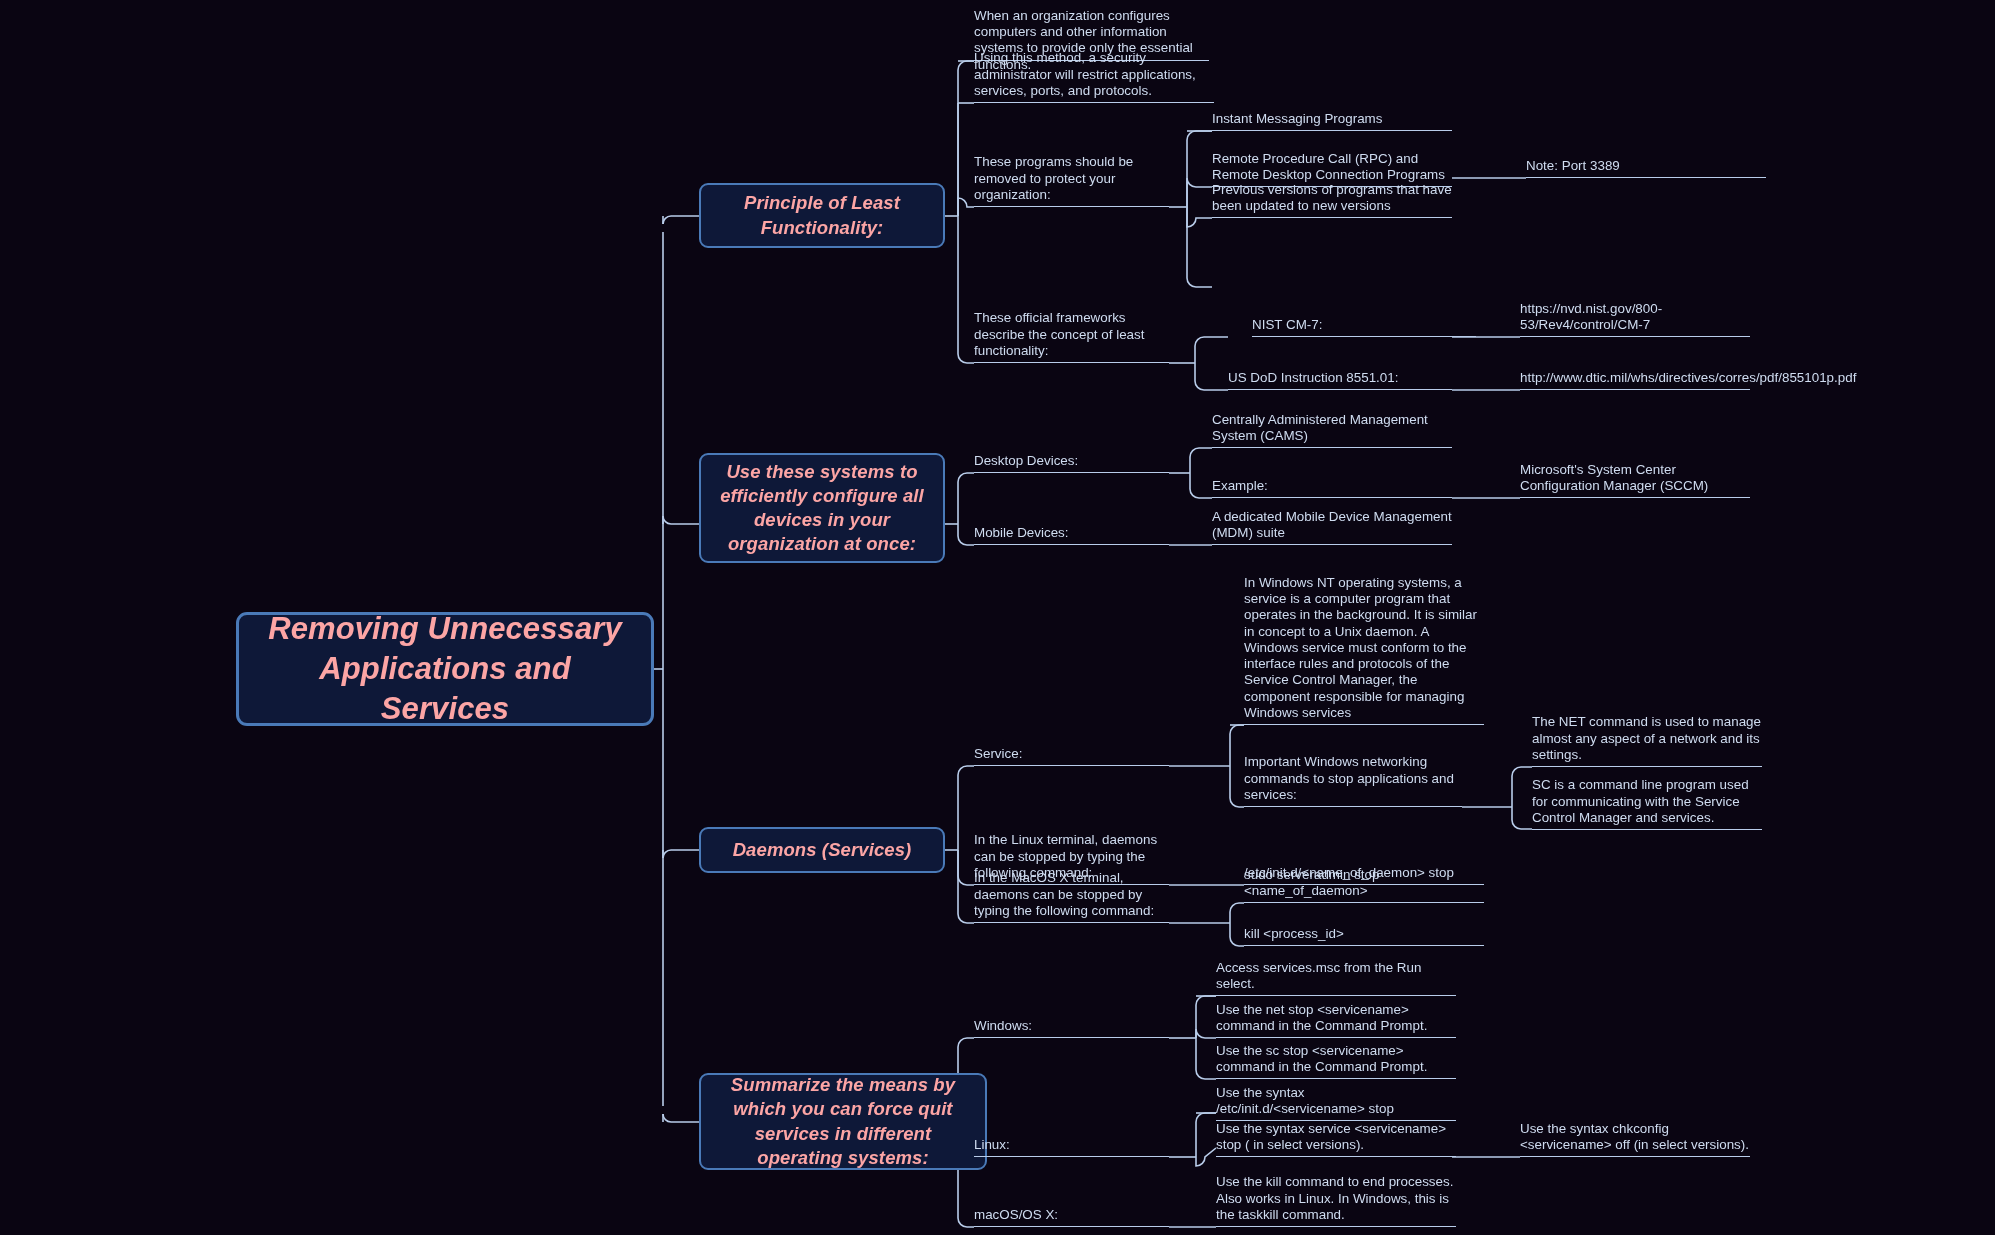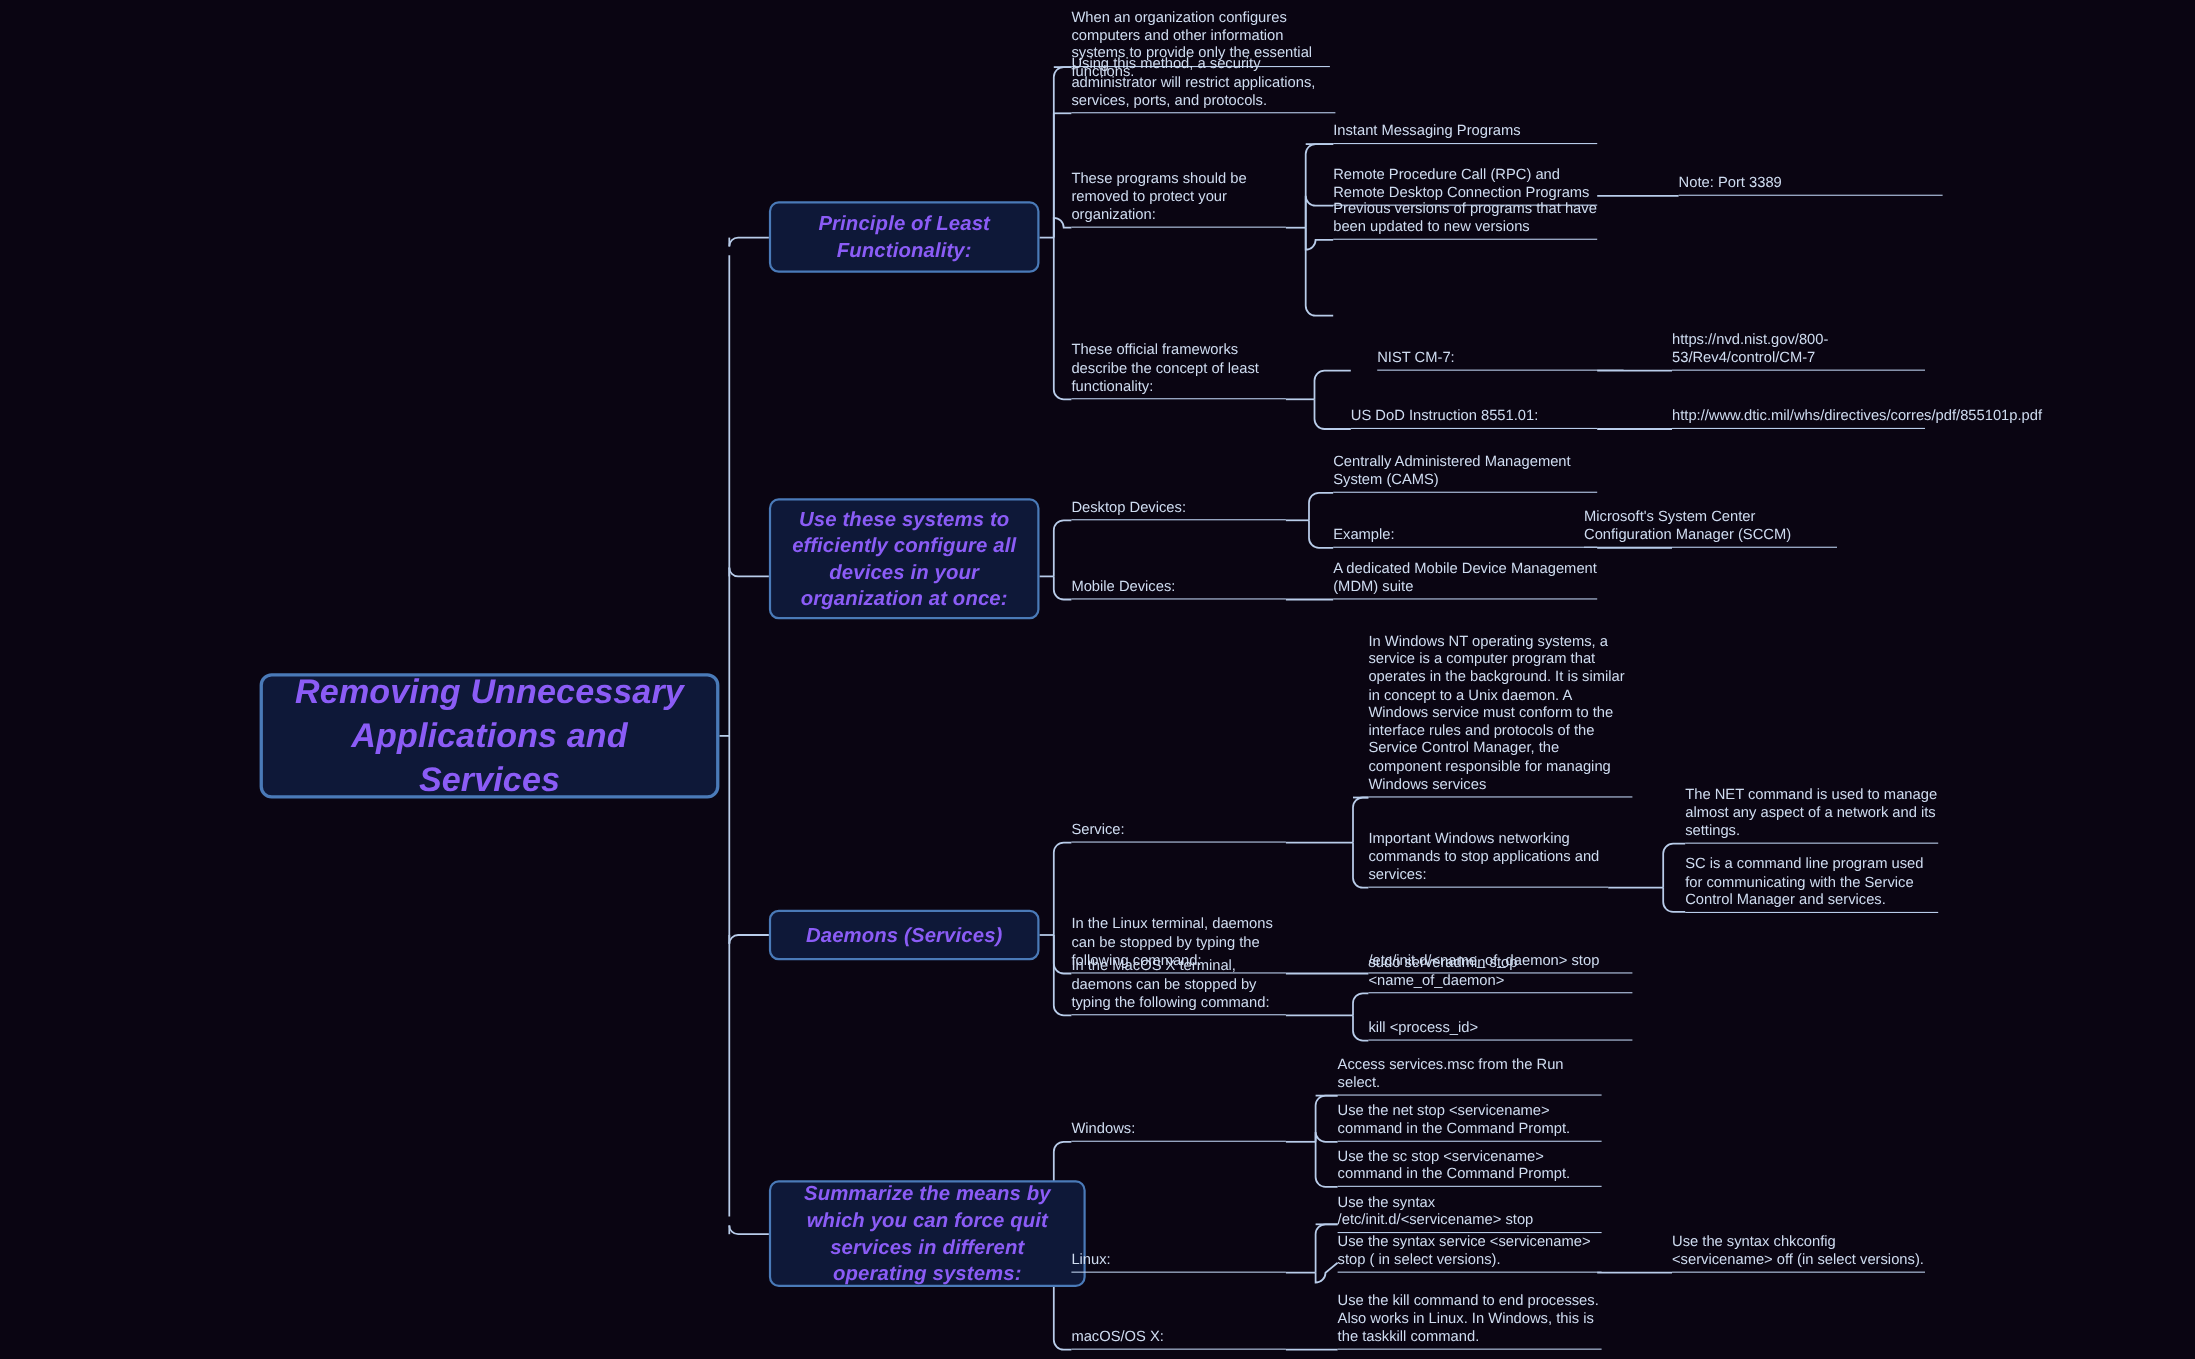--- a/index.html
+++ b/index.html
@@ -10,21 +10,21 @@
   }
   #canvas{position:absolute;inset:0;}
   svg#wires{position:absolute;left:0;top:0;width:1995px;height:1235px;pointer-events:none;}
   svg#wires path,svg#wires line{fill:none;stroke:#b9cdea;stroke-width:1.6;}
 
   
   .boxnode{
     position:absolute;box-sizing:border-box;
     background:#0e1838;border:2.5px solid #4a7ab8;border-radius:9px;
     display:flex;align-items:center;justify-content:center;text-align:center;
-    font-style:italic;font-weight:bold;color:#8b5cf6;
+    font-style:italic;font-weight:bold;color:#fca5a5;
     line-height:1.30;letter-spacing:.1px;
   }
   .root{
     left:236px;top:612px;width:418px;height:114px;
     font-size:31px;border-width:3px;border-radius:11px;padding:0 16px;
   }
   .branch{font-size:18.5px;padding:0 12px;}
 
   
   .leaf{
@@ -169,21 +169,21 @@
   <div class="boxnode branch" style="left:699px;top:453px;width:246px;height:110px;">
     <span>Use these systems to efficiently configure all devices in your organization at once:</span>
   </div>
 
   <div class="leaf" style="left:974px;top:458px;width:195px;height:15px;">Desktop Devices:</div>
 
   <div class="leaf" style="left:1212px;top:420px;width:240px;height:28px;">Centrally Administered Management System (CAMS)</div>
 
   <div class="leaf" style="left:1212px;top:483px;width:240px;height:15px;">Example:</div>
 
-  <div class="leaf" style="left:1440px;top:465px;width:230px;height:33px;">Microsoft's System Center Configuration Manager (SCCM)</div>
+  <div class="leaf" style="left:1520px;top:465px;width:230px;height:33px;">Microsoft's System Center Configuration Manager (SCCM)</div>
 
   <div class="leaf" style="left:974px;top:530px;width:195px;height:15px;">Mobile Devices:</div>
 
   <div class="leaf" style="left:1212px;top:509px;width:240px;height:36px;">A dedicated Mobile Device Management (MDM) suite</div>
 
   <div class="boxnode branch" style="left:699px;top:827px;width:246px;height:46px;">
     <span>Daemons (Services)</span>
   </div>
 
   <div class="leaf" style="left:974px;top:751px;width:195px;height:15px;">Service:</div>

